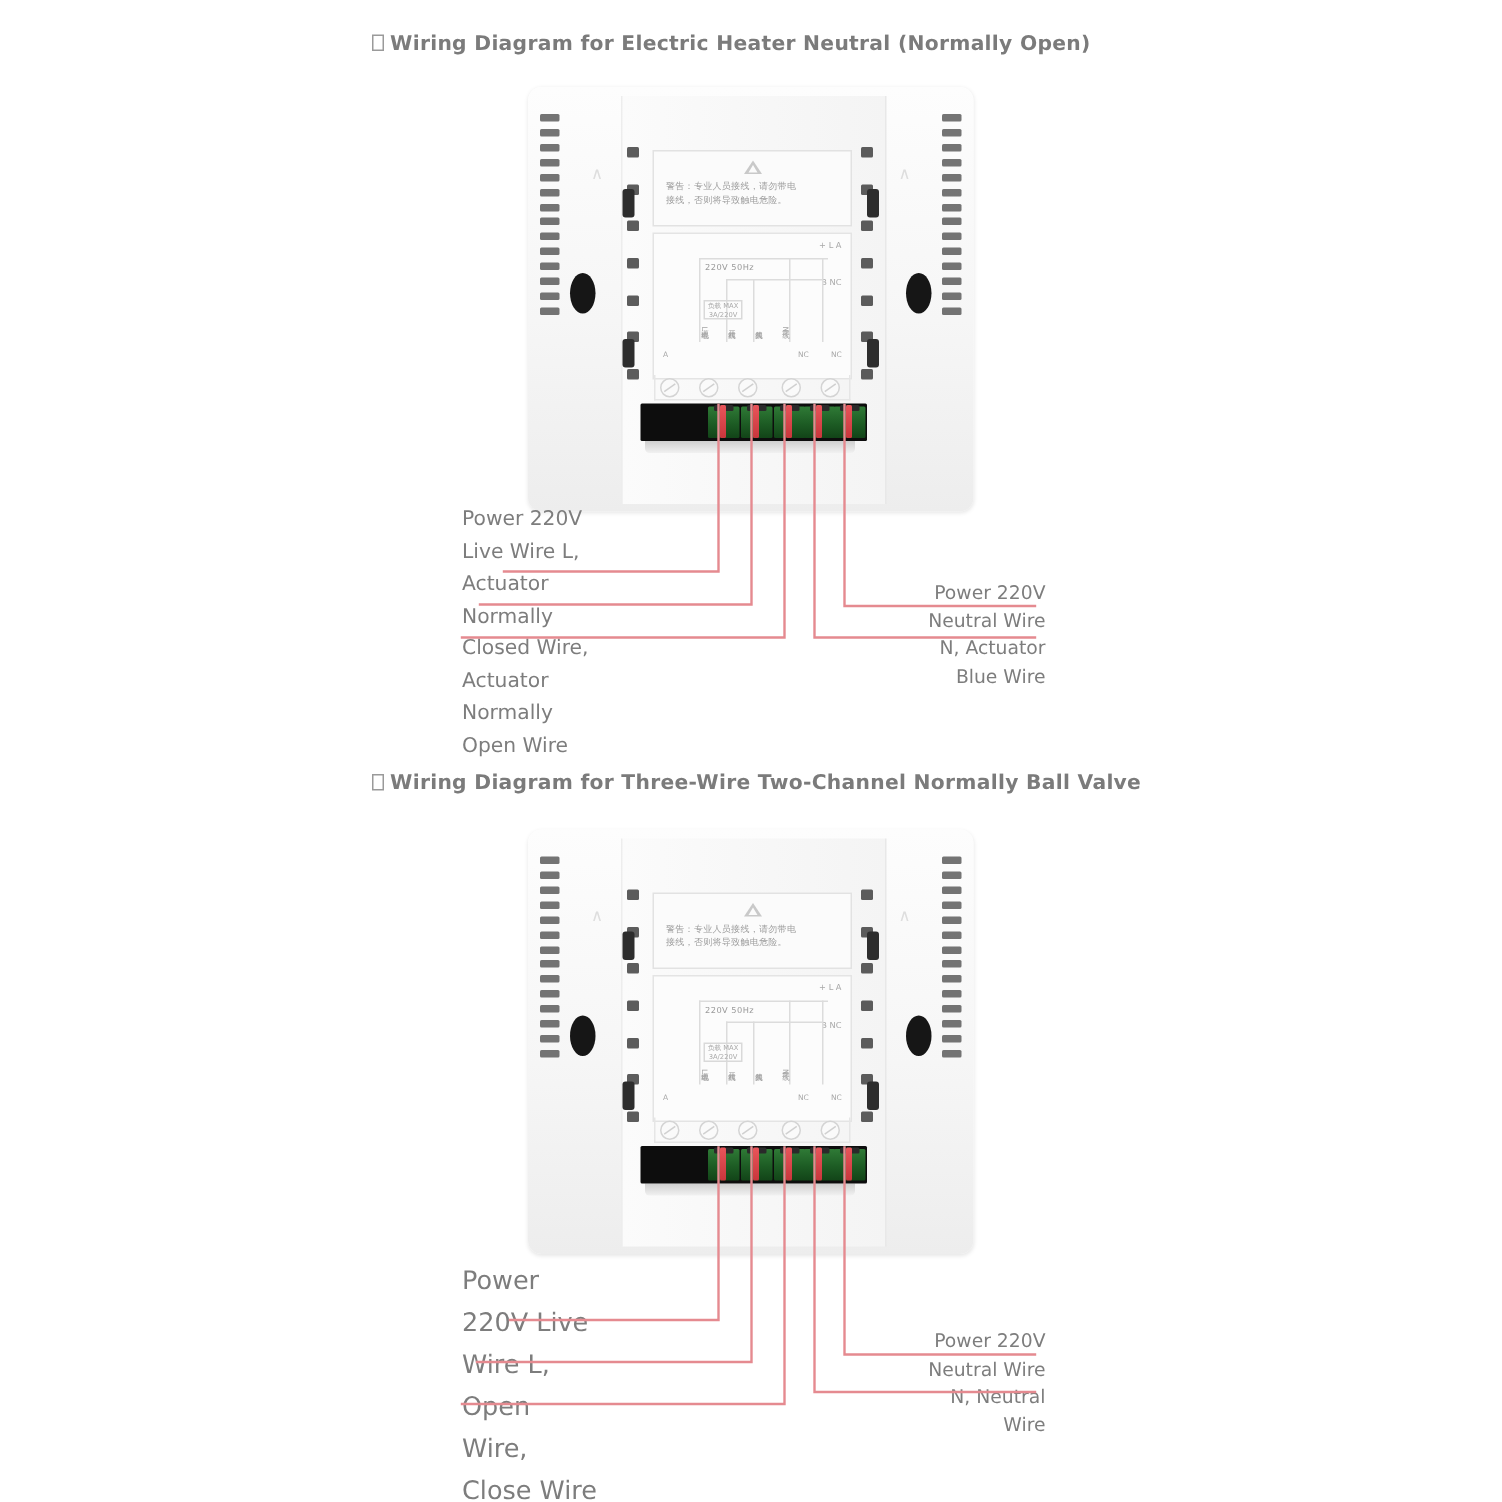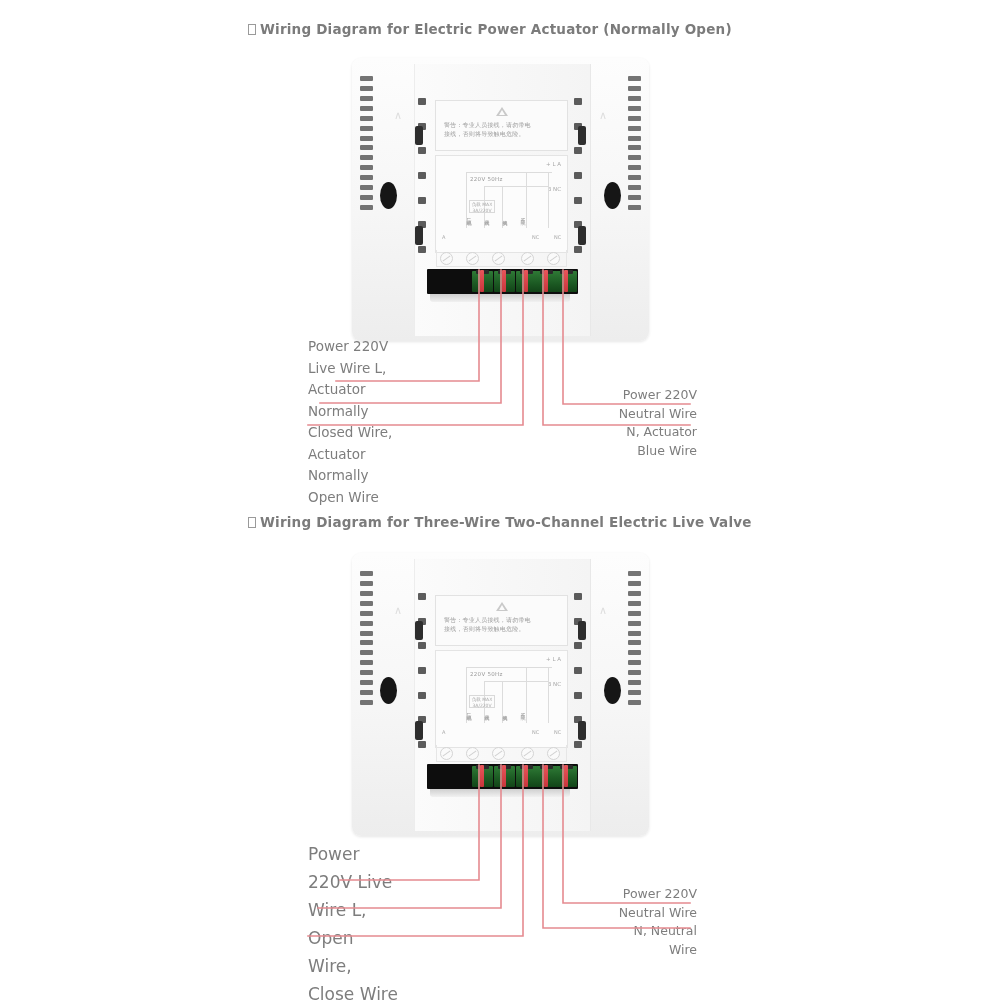--- a/index.html
+++ b/index.html
@@ -365,21 +365,21 @@
     width: 137px;
     font-size: 12.5px;
     line-height: 18.5px;
     text-align: right;
   }
 </style>
 </head>
 <body>
 
 <div class="diagram-title" id="title-1">
-  <span class="title-box-glyph"></span><span>Wiring Diagram for Electric Power Actuator (Normally Open)</span>
+  <span class="title-box-glyph"></span><span>Wiring Diagram for Electric Heater Neutral (Normally Open)</span>
 </div>
 
 <div class="device" id="device-1">
   <div class="faceplate"></div>
   <div class="plate-inner-edge"></div>
 
   <div class="vent-col left">
       <i></i>
       <i></i>
       <i></i>
@@ -505,21 +505,21 @@
 Closed Wire,
 Actuator
 Normally
 Open Wire</div>
 <div class="callout" id="callout-right-1">Power 220V
 Neutral Wire
 N, Actuator
 Blue Wire</div>
 
 <div class="diagram-title" id="title-2">
-  <span class="title-box-glyph"></span><span>Wiring Diagram for Three-Wire Two-Channel Electric Live Valve</span>
+  <span class="title-box-glyph"></span><span>Wiring Diagram for Three-Wire Two-Channel Normally Ball Valve</span>
 </div>
 
 <div class="device" id="device-2">
   <div class="faceplate"></div>
   <div class="plate-inner-edge"></div>
 
   <div class="vent-col left">
       <i></i>
       <i></i>
       <i></i>

